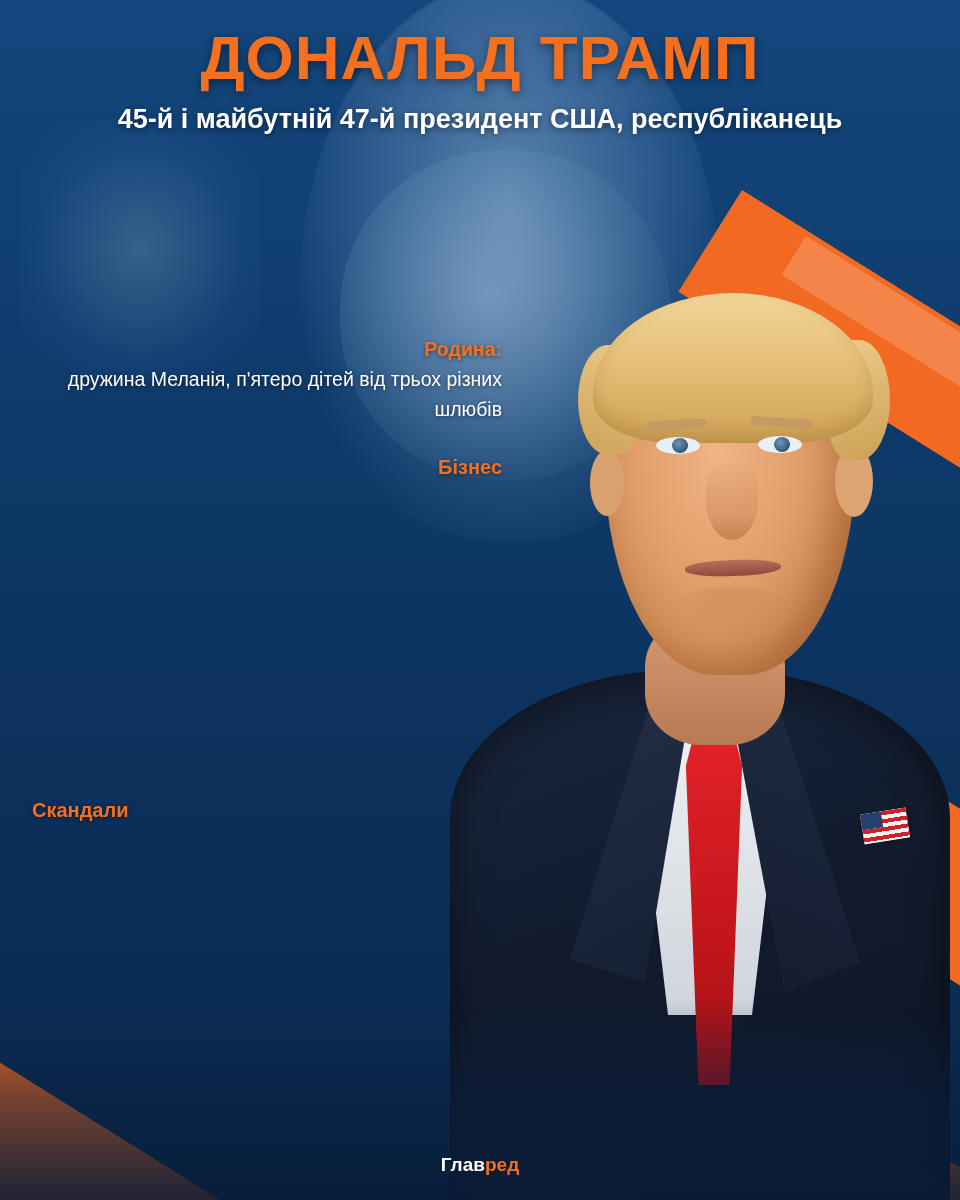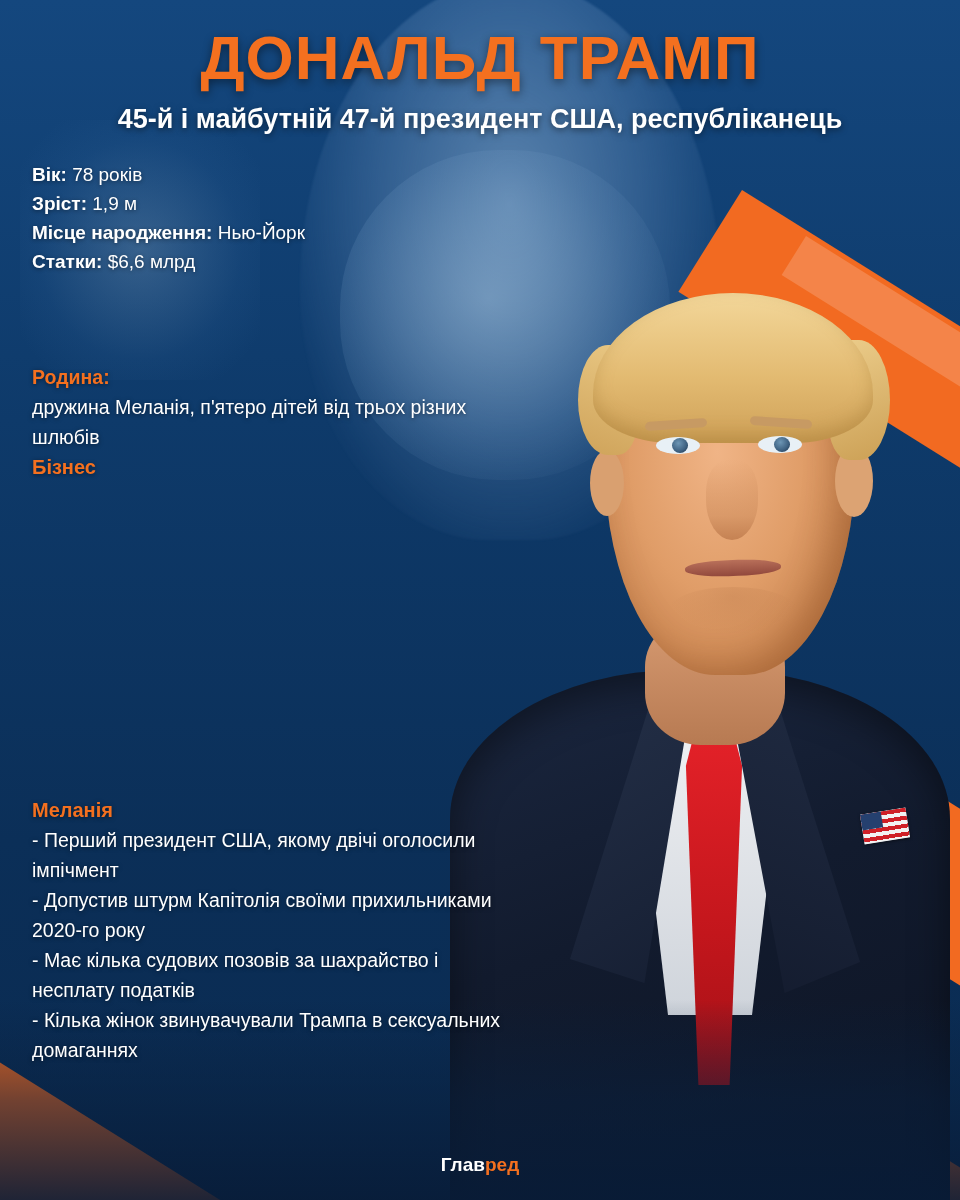--- a/index.html
+++ b/index.html
@@ -273,22 +273,22 @@
     font-size: 20px;
     line-height: 30px;
   }
   .block .t {
     font-size: 19.5px;
     line-height: 30px;
     white-space: pre-line;
   }
   .block .inline-h { color:#f4701f; font-weight:700; }
 
-  #family-block { top: 332px; }
-  #business-block { top: 452px; }
+  #family-block { top: 304px; text-align: right; }
+  #business-block { top: 452px; text-align: right; }
   #scandals-block { top: 795px; }
 
   .logo {
     position: absolute;
     left: 0; right: 0;
     bottom: 24px;
     text-align: center;
     font-size: 19px;
     font-weight: 800;
   }
@@ -333,55 +333,33 @@
     <div class="p-nose"></div>
     <div class="p-mouth"></div>
     <div class="p-chin"></div>
   </div>
 
   <div class="bottom-fade"></div>
 
   <div class="title">ДОНАЛЬД ТРАМП</div>
   <div class="subtitle">45-й і майбутній 47-й президент США, республіканець</div>
 
-  <div class="facts">
-    <div>
-      <span class="k">Вік:</span>
-      <span>78 років</span>
-    </div>
-    <div>
-      <span class="k">Зріст:</span>
-      <span>1,9 м</span>
-    </div>
-    <div>
-      <span class="k">Місце народження:</span>
-      <span>Нью-Йорк</span>
-    </div>
-    <div>
-      <span class="k">Статки:</span>
-      <span>$6,6 млрд</span>
-    </div>
-  </div>
 
   <div class="block" id="family-block">
     <div class="t">
       <span class="inline-h">Родина:</span>
       <span>дружина Меланія, п'ятеро дітей від трьох різних шлюбів</span>
     </div>
   </div>
 
   <div class="block" id="business-block">
     <div class="h">Бізнес</div>
   </div>
 
   <div class="block" id="scandals-block">
-    <div class="h">Меланія</div>
-    <div class="t">- Перший президент США, якому двічі оголосили імпічмент
-- Допустив штурм Капітолія своїми прихильниками 2020-го року
-- Має кілька судових позовів за шахрайство і несплату податків
-- Кілька жінок звинувачували Трампа в сексуальних домаганнях</div>
+    <div class="h">Скандали</div>
   </div>
 
   <div class="logo">
     <span class="a">Глав</span><span class="b">ред</span>
   </div>
 
 </div>
 
 </body></html>

